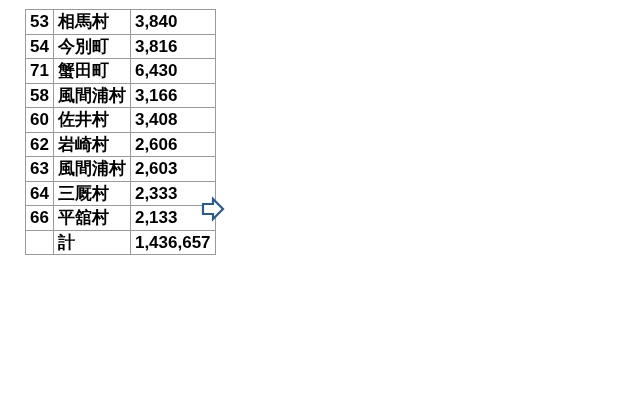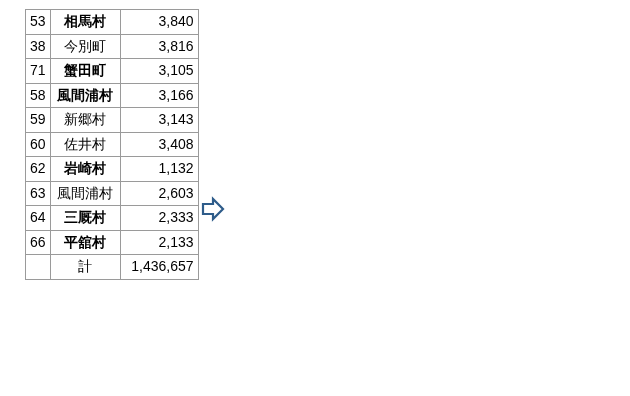--- a/index.html
+++ b/index.html
@@ -26,41 +26,41 @@
     background: #ffffff;
   }
   #pop-table col.c-rank { width: 23px; }
   #pop-table col.c-name { width: 70px; }
   #pop-table col.c-pop  { width: 78px; }
 
   #pop-table td {
     height: 23.5px;
     padding: 0 4px;
     border: 1px solid #9a9a9a;
-    font-size: 14px;
+    font-size: 17px;
     line-height: 23.5px;
     color: #000000;
     white-space: nowrap;
     overflow: hidden;
     box-sizing: border-box;
+    font-weight: bold;
   }
 
   td.rank {
     text-align: center;
     font-size: 10.5px;
     letter-spacing: 0px;
   }
   td.name {
-    text-align: center;
+    text-align: left;
     padding-left: 6px;
     font-size: 12px;
   }
   td.name.bold { font-weight: bold; }
   td.pop {
-    text-align: right;
     padding-right: 6px;
     font-size: 11px;
   }
   td.empty { border-color: #9a9a9a; }
 
   
   #arrow-marker {
     position: absolute;
     left: 201px;
     top: 196px;
@@ -77,48 +77,43 @@
     <col class="c-name">
     <col class="c-pop">
   </colgroup>
   <tbody>
       <tr>
         <td class="rank">53</td>
         <td class="name bold">相馬村</td>
         <td class="pop">3,840</td>
       </tr>
       <tr>
-        <td class="rank">38</td>
+        <td class="rank">54</td>
         <td class="name">今別町</td>
         <td class="pop">3,816</td>
       </tr>
       <tr>
         <td class="rank">71</td>
         <td class="name bold">蟹田町</td>
-        <td class="pop">3,105</td>
+        <td class="pop">6,430</td>
       </tr>
       <tr>
         <td class="rank">58</td>
         <td class="name bold">風間浦村</td>
         <td class="pop">3,166</td>
-      </tr>
-      <tr>
-        <td class="rank">59</td>
-        <td class="name">新郷村</td>
-        <td class="pop">3,143</td>
       </tr>
       <tr>
         <td class="rank">60</td>
         <td class="name">佐井村</td>
         <td class="pop">3,408</td>
       </tr>
       <tr>
         <td class="rank">62</td>
         <td class="name bold">岩崎村</td>
-        <td class="pop">1,132</td>
+        <td class="pop">2,606</td>
       </tr>
       <tr>
         <td class="rank">63</td>
         <td class="name">風間浦村</td>
         <td class="pop">2,603</td>
       </tr>
       <tr>
         <td class="rank">64</td>
         <td class="name bold">三厩村</td>
         <td class="pop">2,333</td>

